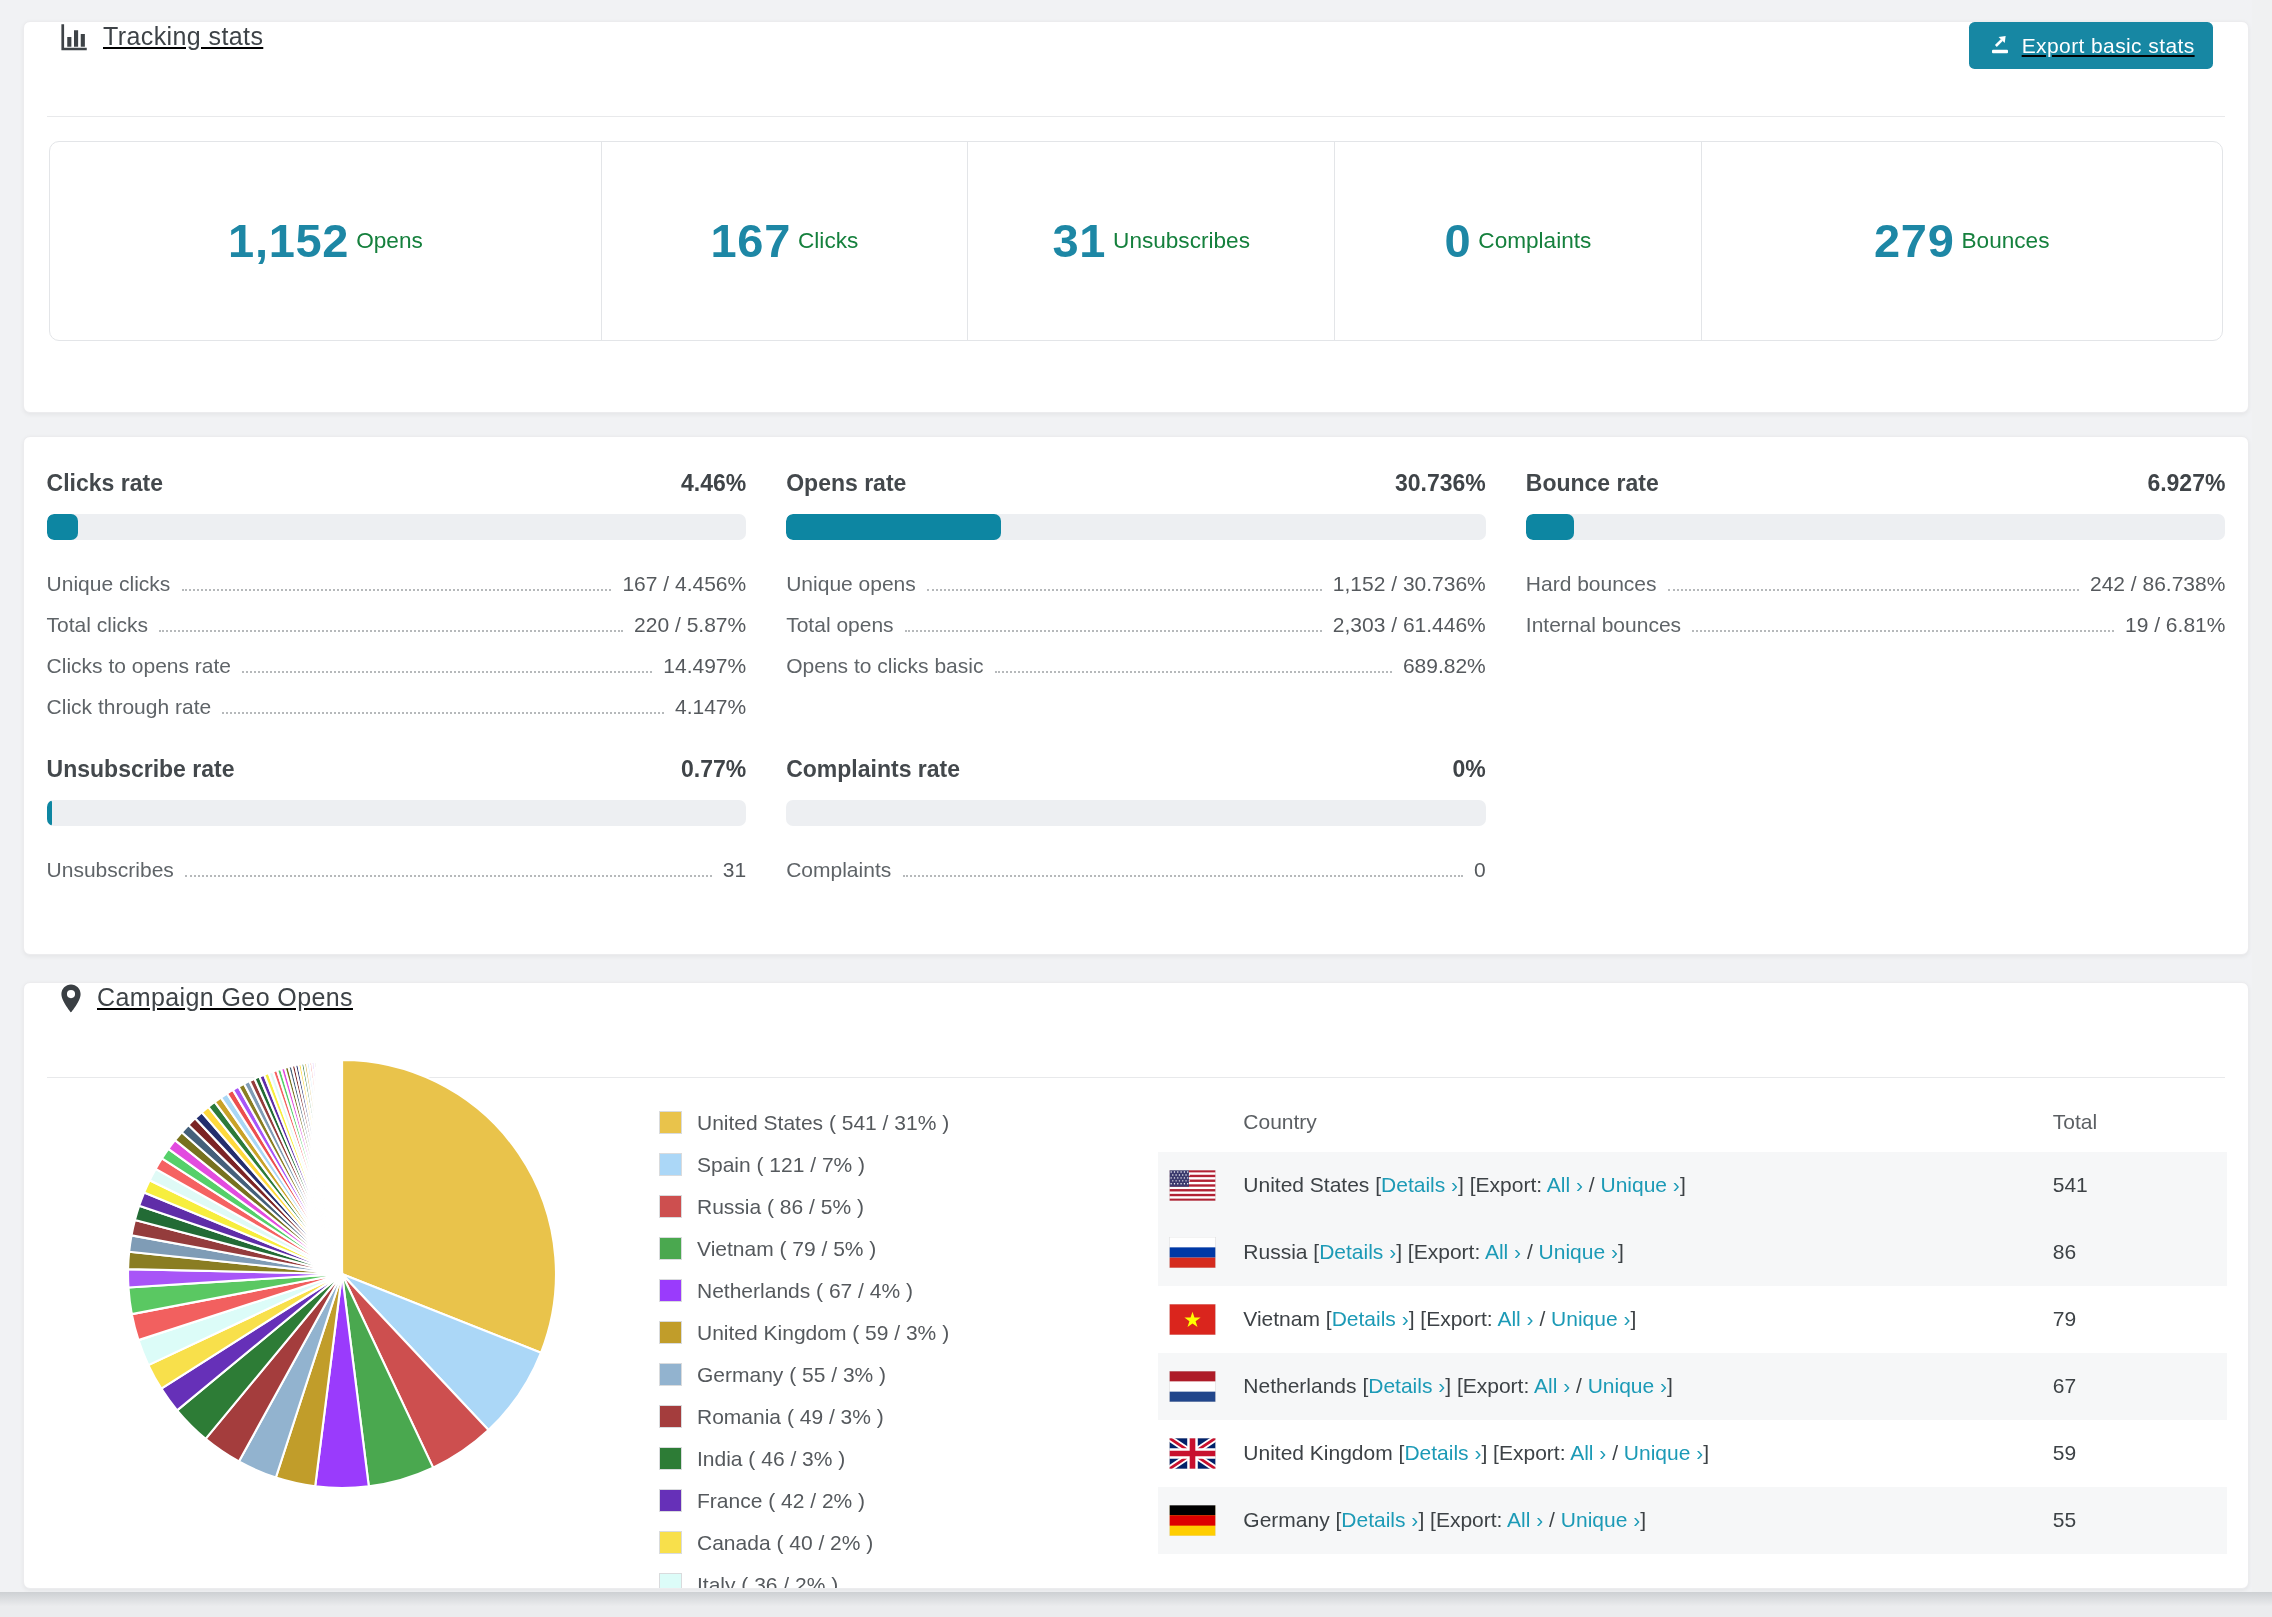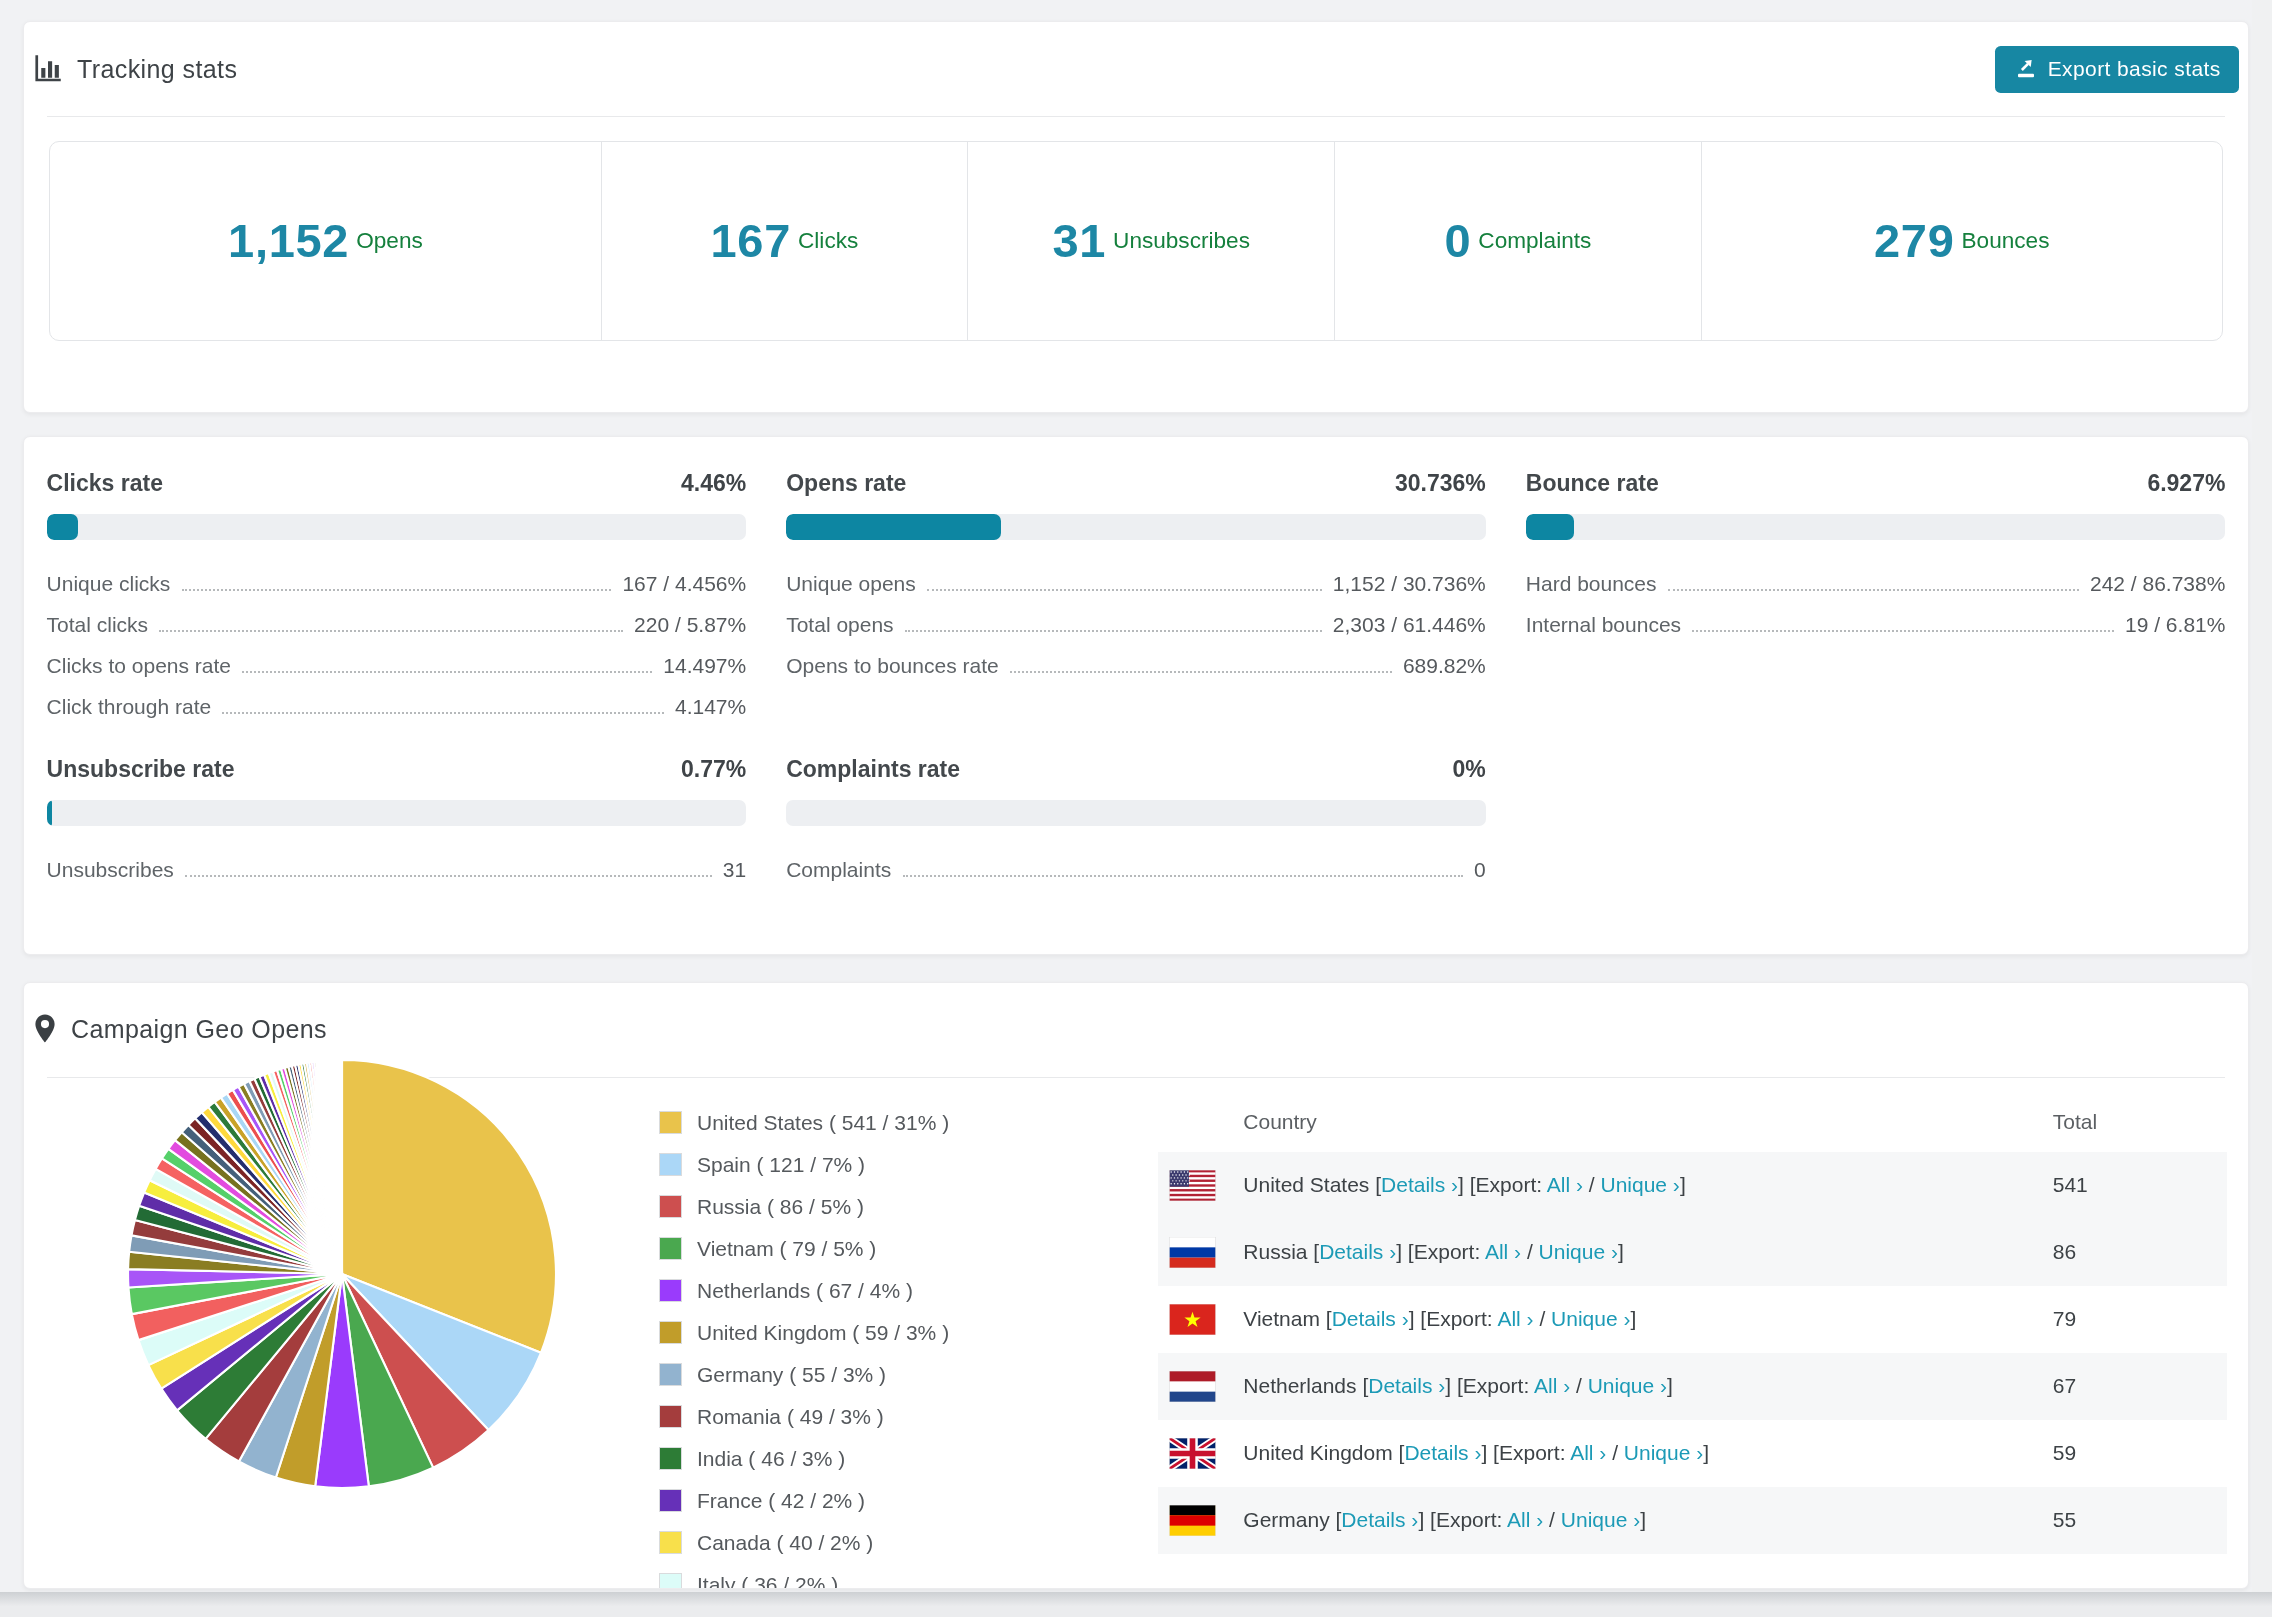--- a/index.html
+++ b/index.html
@@ -5,21 +5,21 @@
   html,body{margin:0;padding:0;}
   body{
     width:2273px;height:1618px;overflow:hidden;position:relative;
     background:#f1f2f4;
     font-family:"Liberation Sans", sans-serif;
     -webkit-font-smoothing:antialiased;
   }
   .page{position:absolute;top:21px;left:23px;width:2226px;}
   .card{background:#fff;border:0.7px solid #ececee;border-radius:7px;
         box-shadow:0 1.4px 4.2px rgba(0,0,0,.05);box-sizing:border-box;}
-  .card-header{height:94px;display:flex;align-items:center;padding:0 9px;gap:14px;}
+  .card-header{height:94px;display:flex;align-items:flex-start;padding:0 35px;gap:14px;text-decoration:underline;}
   .card-title{font-size:25px;color:#3e4347;font-weight:normal;margin:0;letter-spacing:0.4px;}
   .divider{height:0.7px;background:#e8e9eb;margin:0 22.6px;}
 
   
   .card-tracking{height:392px;margin-bottom:22.6px;position:relative;}
   .btn-export{margin-left:auto;display:flex;align-items:center;gap:10px;
     background:#1787a3;color:#fff;border:none;border-radius:5.6px;height:47px;
     padding:0 18.4px;font-size:21px;font-family:inherit;cursor:pointer;letter-spacing:0.4px;}
   .stats-row{margin:24px 25.4px 0;height:198px;border:0.7px solid #e3e5e8;border-radius:10px;
     display:grid;grid-template-columns:1.5fr 1fr 1fr 1fr 1.42fr;background:#fff;}
@@ -164,21 +164,21 @@
               <span class="line-lbl">Unique opens</span>
               <span class="dots"></span>
               <span class="line-val">1,152 / 30.736%</span>
             </div>
             <div class="stat-line">
               <span class="line-lbl">Total opens</span>
               <span class="dots"></span>
               <span class="line-val">2,303 / 61.446%</span>
             </div>
             <div class="stat-line">
-              <span class="line-lbl">Opens to bounces rate</span>
+              <span class="line-lbl">Opens to clicks basic</span>
               <span class="dots"></span>
               <span class="line-val">689.82%</span>
             </div>
           </div>
         </div>
         <div class="rate-block">
           <div class="rate-head">
             <span class="rate-title">Bounce rate</span>
             <span class="rate-value">6.927%</span>
           </div>

